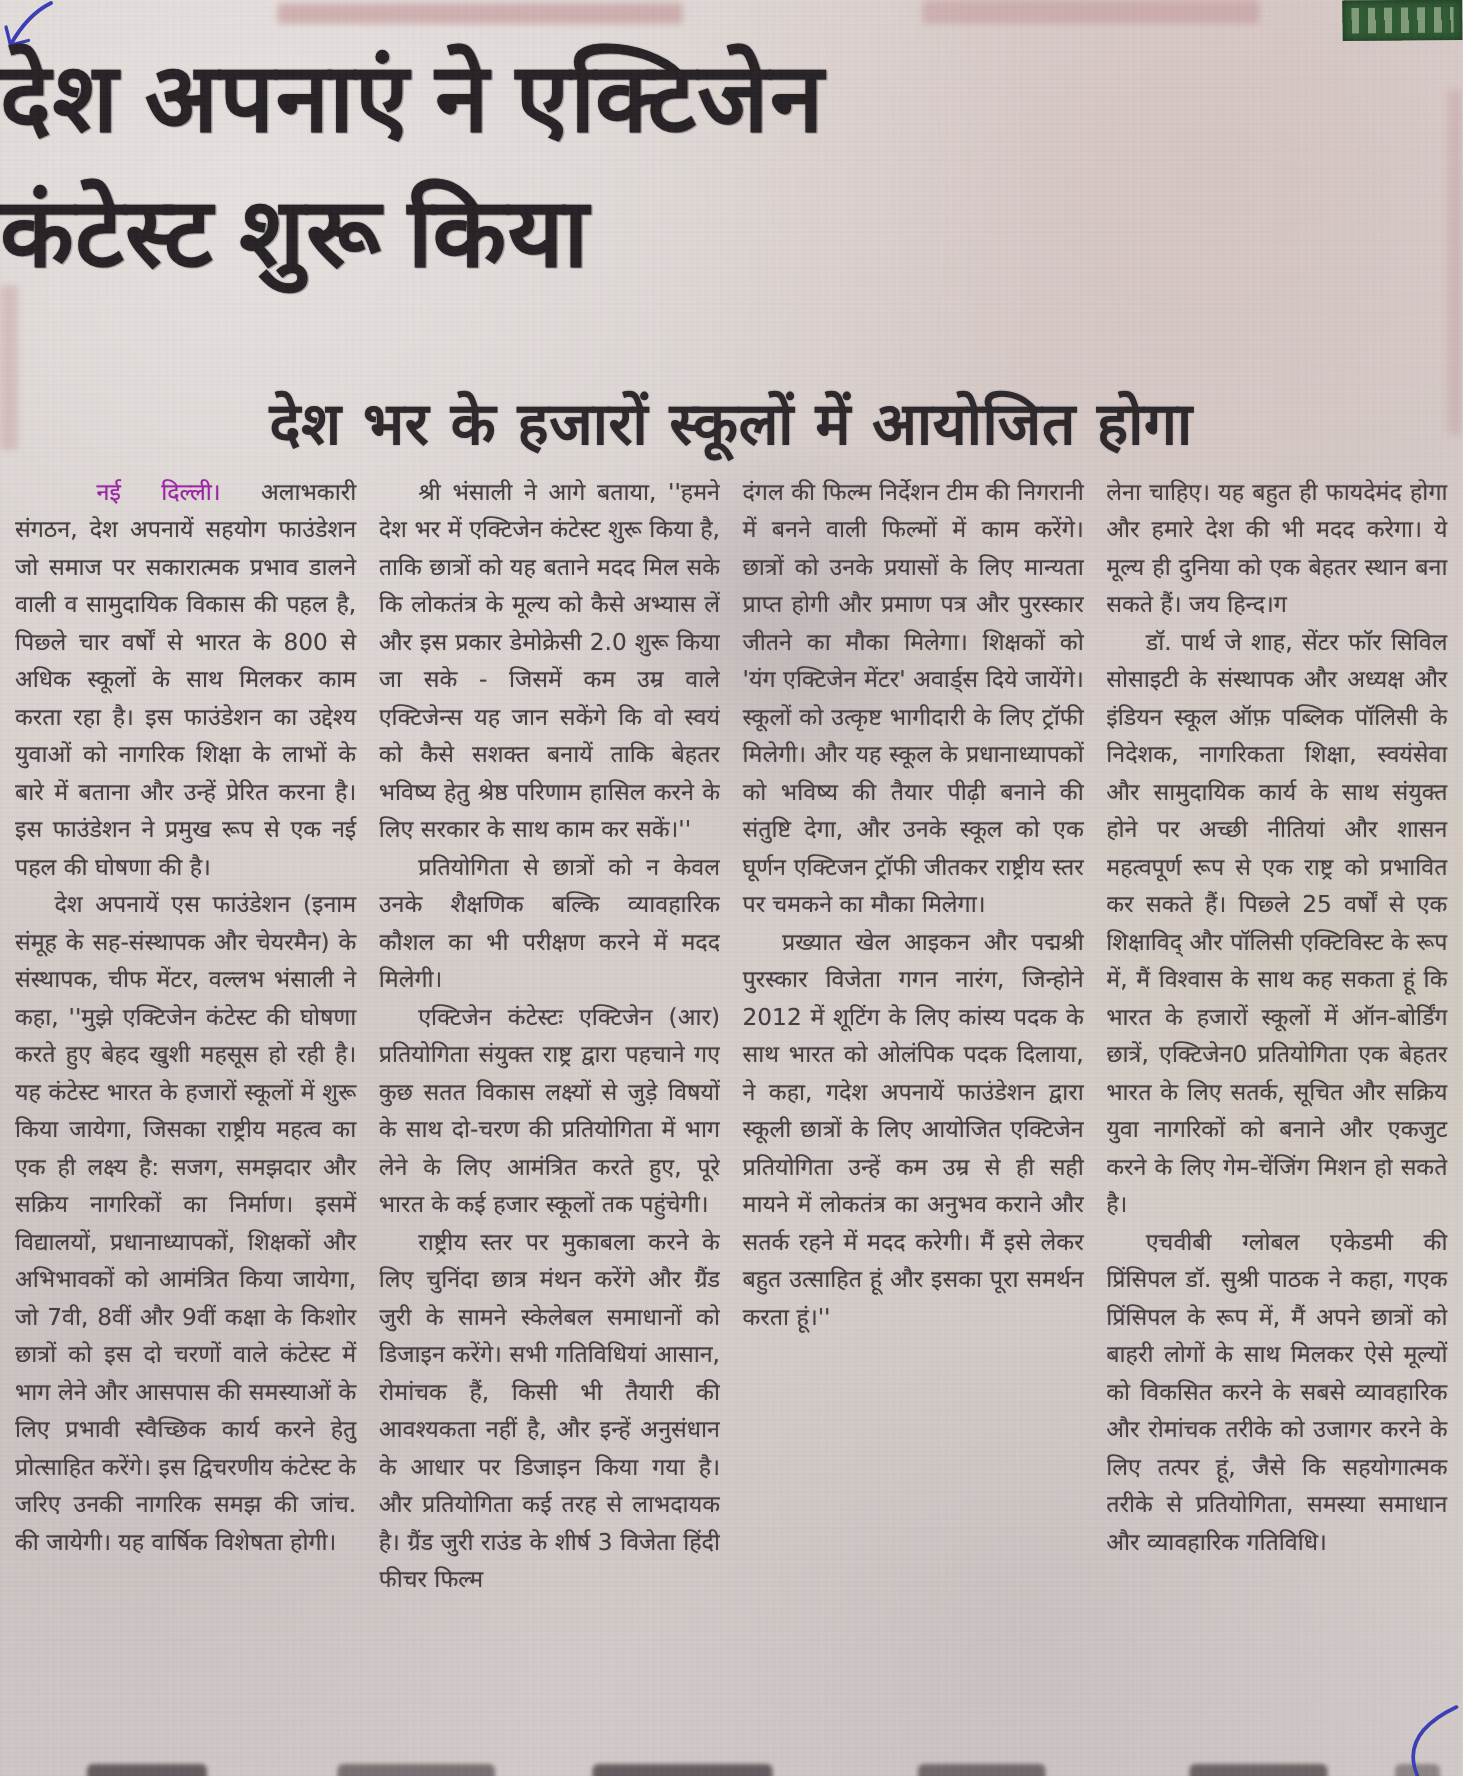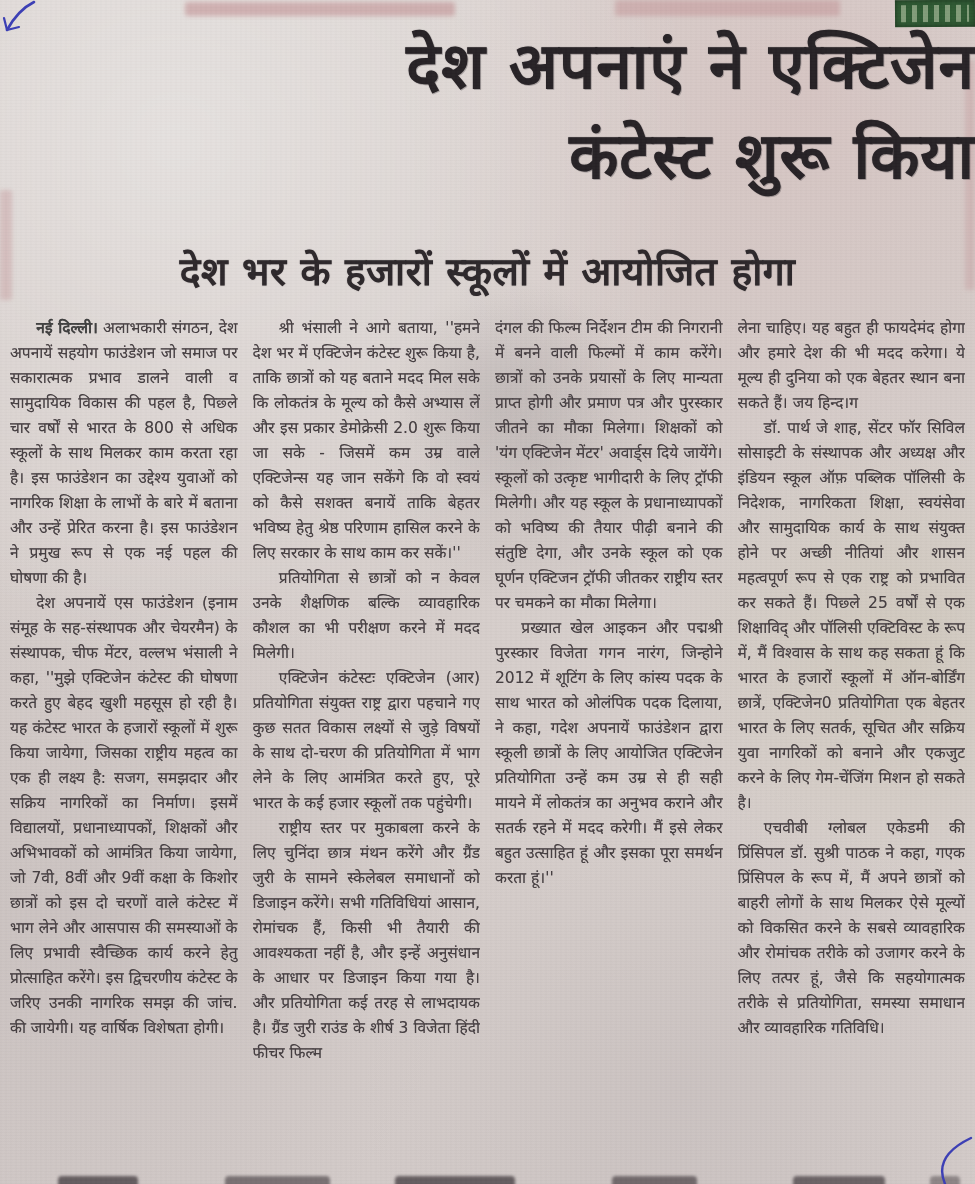--- a/index.html
+++ b/index.html
@@ -25,37 +25,37 @@
   .pinkblob{position:absolute;background:#c08d90;opacity:.55;filter:blur(2px);border-radius:3px;}
   .pb1{left:185px;top:2px;width:270px;height:14px;}
   .pb2{left:615px;top:0;width:225px;height:16px;opacity:.45;}
   .pb3{left:0;top:190px;width:12px;height:110px;opacity:.35;}
   .pb4{right:0;top:60px;width:10px;height:230px;opacity:.3;}
   .greenblock{position:absolute;right:0;top:0;width:80px;height:27px;background:#2f5a33;
     box-shadow:inset 0 0 6px rgba(0,0,0,.45);transform:rotate(-.5deg);}
   .greenblock:after{content:"";position:absolute;left:6px;top:5px;right:6px;bottom:5px;
     background:repeating-linear-gradient(90deg,rgba(210,220,190,.5) 0 5px,rgba(47,90,51,0) 5px 11px);}
   
-  .head{position:absolute;top:34px;left:0;width:100%;text-align:right;
+  .head{position:absolute;top:34px;left:0;width:100%;text-align:left;
     color:#272226;font-weight:bold;letter-spacing:1px;
-    text-shadow:0 0 1px rgba(40,35,38,.6),1px 1px 0 rgba(40,35,38,.25);}
+    text-shadow:0 0 1px rgba(40,35,38,.6),1px 1px 0 rgba(40,35,38,.25);font-family:Liberation Serif, serif;}
   .head .l1{font-size:64px;line-height:1.0;}
   .head .l2{font-size:64px;line-height:1.0;margin-top:26px;}
-  .subhead{position:absolute;top:243px;left:0;width:100%;text-align:center;
+  .subhead{position:absolute;top:254px;left:0;width:100%;text-align:center;
     color:#2d282b;font-weight:bold;font-size:39px;letter-spacing:.5px;
     text-shadow:0 0 1px rgba(45,40,43,.5);}
   
   .cols{position:absolute;top:316px;left:10px;width:955px;height:852px;
     display:flex;gap:15px;overflow:hidden;}
   .col{flex:1 1 0;min-width:0;text-align:justify;color:#453e41;
     font-size:15.5px;line-height:25px;overflow:hidden;
     text-shadow:0 0 .6px rgba(69,62,65,.45);}
   .col p{margin:0;text-indent:1.7em;}
   .col p.cont{text-indent:0;}
-  .col strong{font-weight:bold;color:#404040;}
+  .col strong{font-weight:normal;color:#a21caf;margin-left:28px;}
   
   .cut{position:absolute;bottom:0;left:0;width:100%;height:12px;}
   .cutblob{position:absolute;bottom:-6px;height:14px;background:#4a4246;opacity:.8;
     filter:blur(1.5px);border-radius:4px 4px 0 0;}
   .c1{left:58px;width:80px;}  .c2{left:225px;width:105px;opacity:.65;}
   .c3{left:395px;width:120px;}.c4{left:612px;width:85px;opacity:.7;}
   .c5{left:793px;width:92px;opacity:.75;}.c6{left:930px;width:30px;opacity:.5;}
   svg.pen{position:absolute;pointer-events:none;}
   .pen-tl{left:0;top:0;}
   .pen-br{right:0;bottom:0;}

